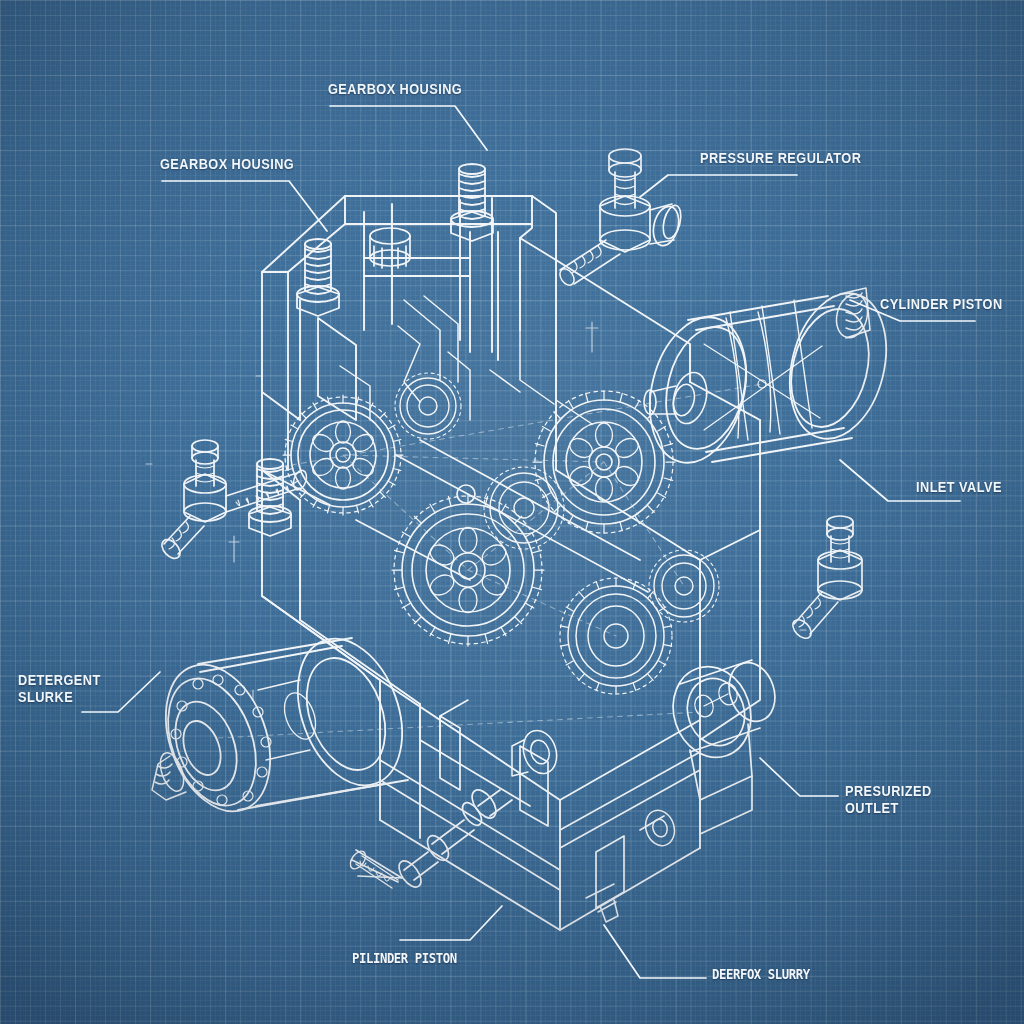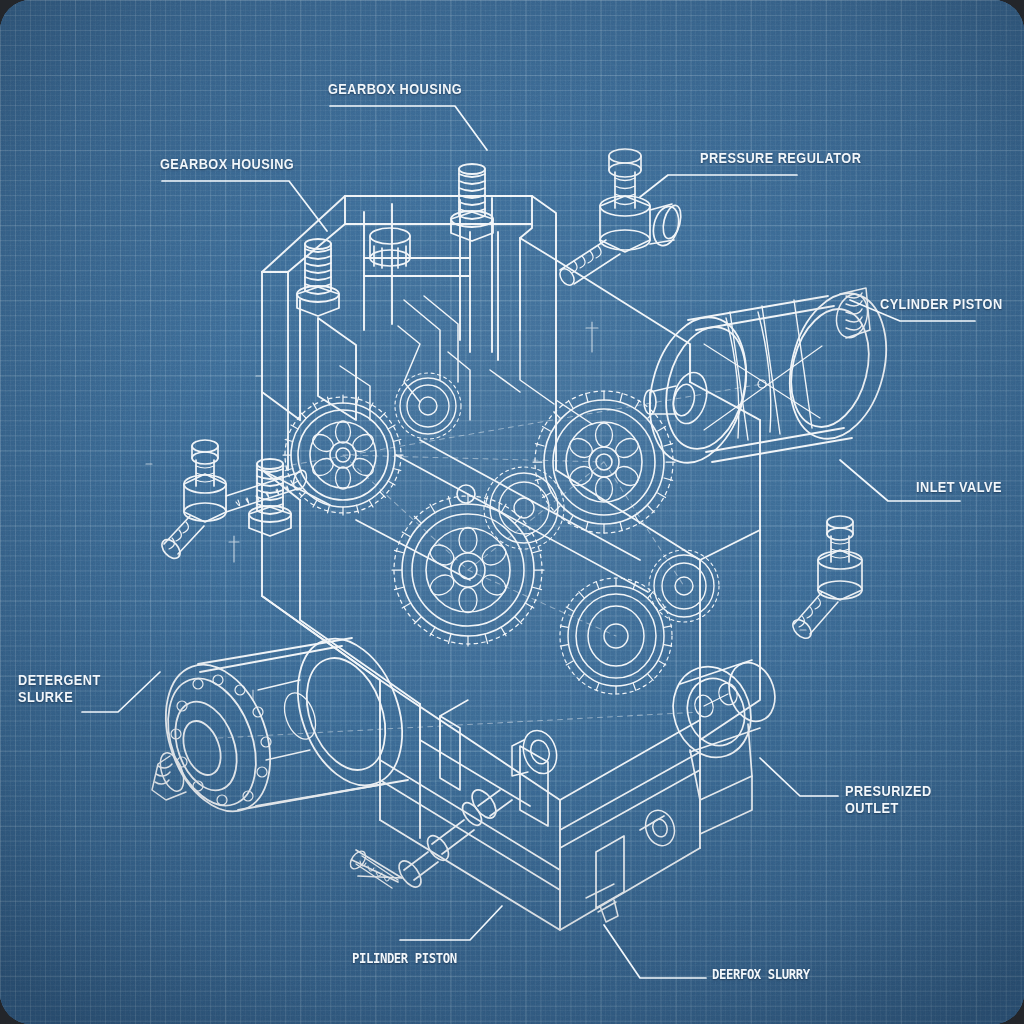--- a/index.html
+++ b/index.html
@@ -5,21 +5,20 @@
 <style>
   html,body{margin:0;padding:0;background:#23262b;}
   *{box-sizing:border-box;}
 
   #sheet{
     position:relative;
     width:1024px;height:1024px;
     overflow:hidden;
     font-family:"Liberation Sans", sans-serif;
     background:#3b6a95;
-    border-radius:31px;
   }
 
   
   .bp-base{
     position:absolute;inset:0;
     background:
       linear-gradient(180deg,#3e6d99 0%,#3c6b96 45%,#38658f 100%);
   }
   
   .bp-minor{

